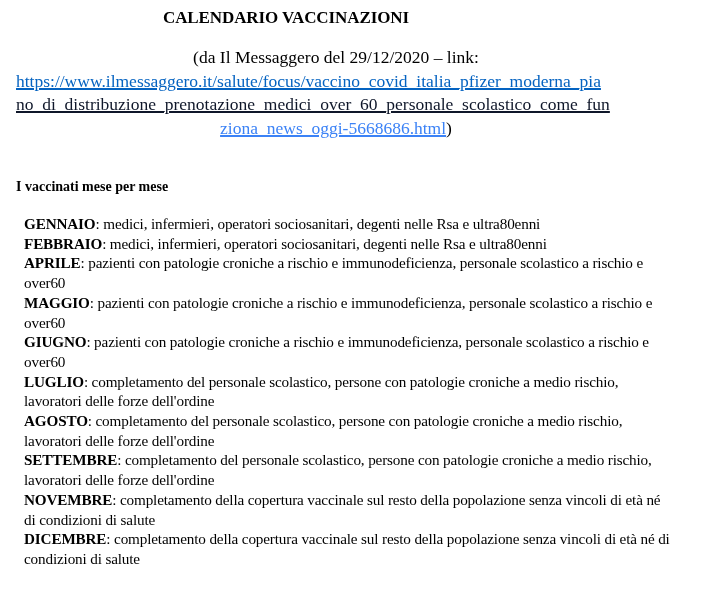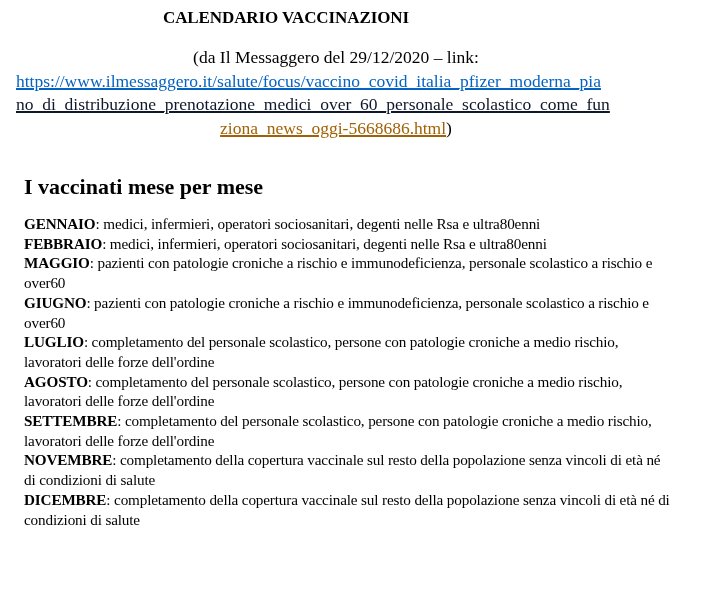--- a/index.html
+++ b/index.html
@@ -49,23 +49,23 @@
       text-align-last: justify;
       white-space: normal;
     }
     .source .last-line {
       display: block;
       text-align: center;
     }
     .section-heading {
       position: absolute;
       top: 176px;
-      left: 24px;
+      left: 16px;
       font-weight: bold;
-      font-size: 22px;
+      font-size: 14px;
       line-height: 22px;
     }
     .months {
       position: absolute;
       top: 214px;
       left: 24px;
       width: 648px;
       font-size: 15.2px;
       line-height: 19.7px;
       letter-spacing: -0.15px;
@@ -79,28 +79,29 @@
   </style>
 </head>
 <body>
 
 <div class="title">CALENDARIO VACCINAZIONI</div>
 
 <div class="source">
   <span class="last-line">(da Il Messaggero del 29/12/2020 – link:</span>
   <span class="justified"><a class="link" style="color: rgb(5, 99, 193);">https://www.ilmessaggero.it/salute/focus/vaccino_covid_italia_pfizer_moderna_pia</a></span>
   <span class="justified"><a class="link" style="color: #0f172a;">no_di_distribuzione_prenotazione_medici_over_60_personale_scolastico_come_fun</a></span>
-  <span class="last-line"><a class="link" style="color: #a16207;">ziona_news_oggi-5668686.html</a><span>)</span></span>
+  <span class="last-line"><a class="link" style="color: #3b82f6;">ziona_news_oggi-5668686.html</a><span>)</span></span>
 </div>
 
 <div class="section-heading">I vaccinati mese per mese</div>
 
 <div class="months">
   <p class="month-entry"><span class="month-name">GENNAIO</span><span>: medici, infermieri, operatori sociosanitari, degenti nelle Rsa e ultra80enni</span></p>
   <p class="month-entry"><span class="month-name">FEBBRAIO</span><span>: medici, infermieri, operatori sociosanitari, degenti nelle Rsa e ultra80enni</span></p>
+  <p class="month-entry"><span class="month-name">APRILE</span><span>: pazienti con patologie croniche a rischio e immunodeficienza, personale scolastico a rischio e over60</span></p>
   <p class="month-entry"><span class="month-name">MAGGIO</span><span>: pazienti con patologie croniche a rischio e immunodeficienza, personale scolastico a rischio e over60</span></p>
   <p class="month-entry"><span class="month-name">GIUGNO</span><span>: pazienti con patologie croniche a rischio e immunodeficienza, personale scolastico a rischio e over60</span></p>
   <p class="month-entry"><span class="month-name">LUGLIO</span><span>: completamento del personale scolastico, persone con patologie croniche a medio rischio, lavoratori delle forze dell'ordine</span></p>
   <p class="month-entry"><span class="month-name">AGOSTO</span><span>: completamento del personale scolastico, persone con patologie croniche a medio rischio, lavoratori delle forze dell'ordine</span></p>
   <p class="month-entry"><span class="month-name">SETTEMBRE</span><span>: completamento del personale scolastico, persone con patologie croniche a medio rischio, lavoratori delle forze dell'ordine</span></p>
   <p class="month-entry"><span class="month-name">NOVEMBRE</span><span>: completamento della copertura vaccinale sul resto della popolazione senza vincoli di età né di condizioni di salute</span></p>
   <p class="month-entry"><span class="month-name">DICEMBRE</span><span>: completamento della copertura vaccinale sul resto della popolazione senza vincoli di età né di condizioni di salute</span></p>
 </div>
 
 </body></html>

